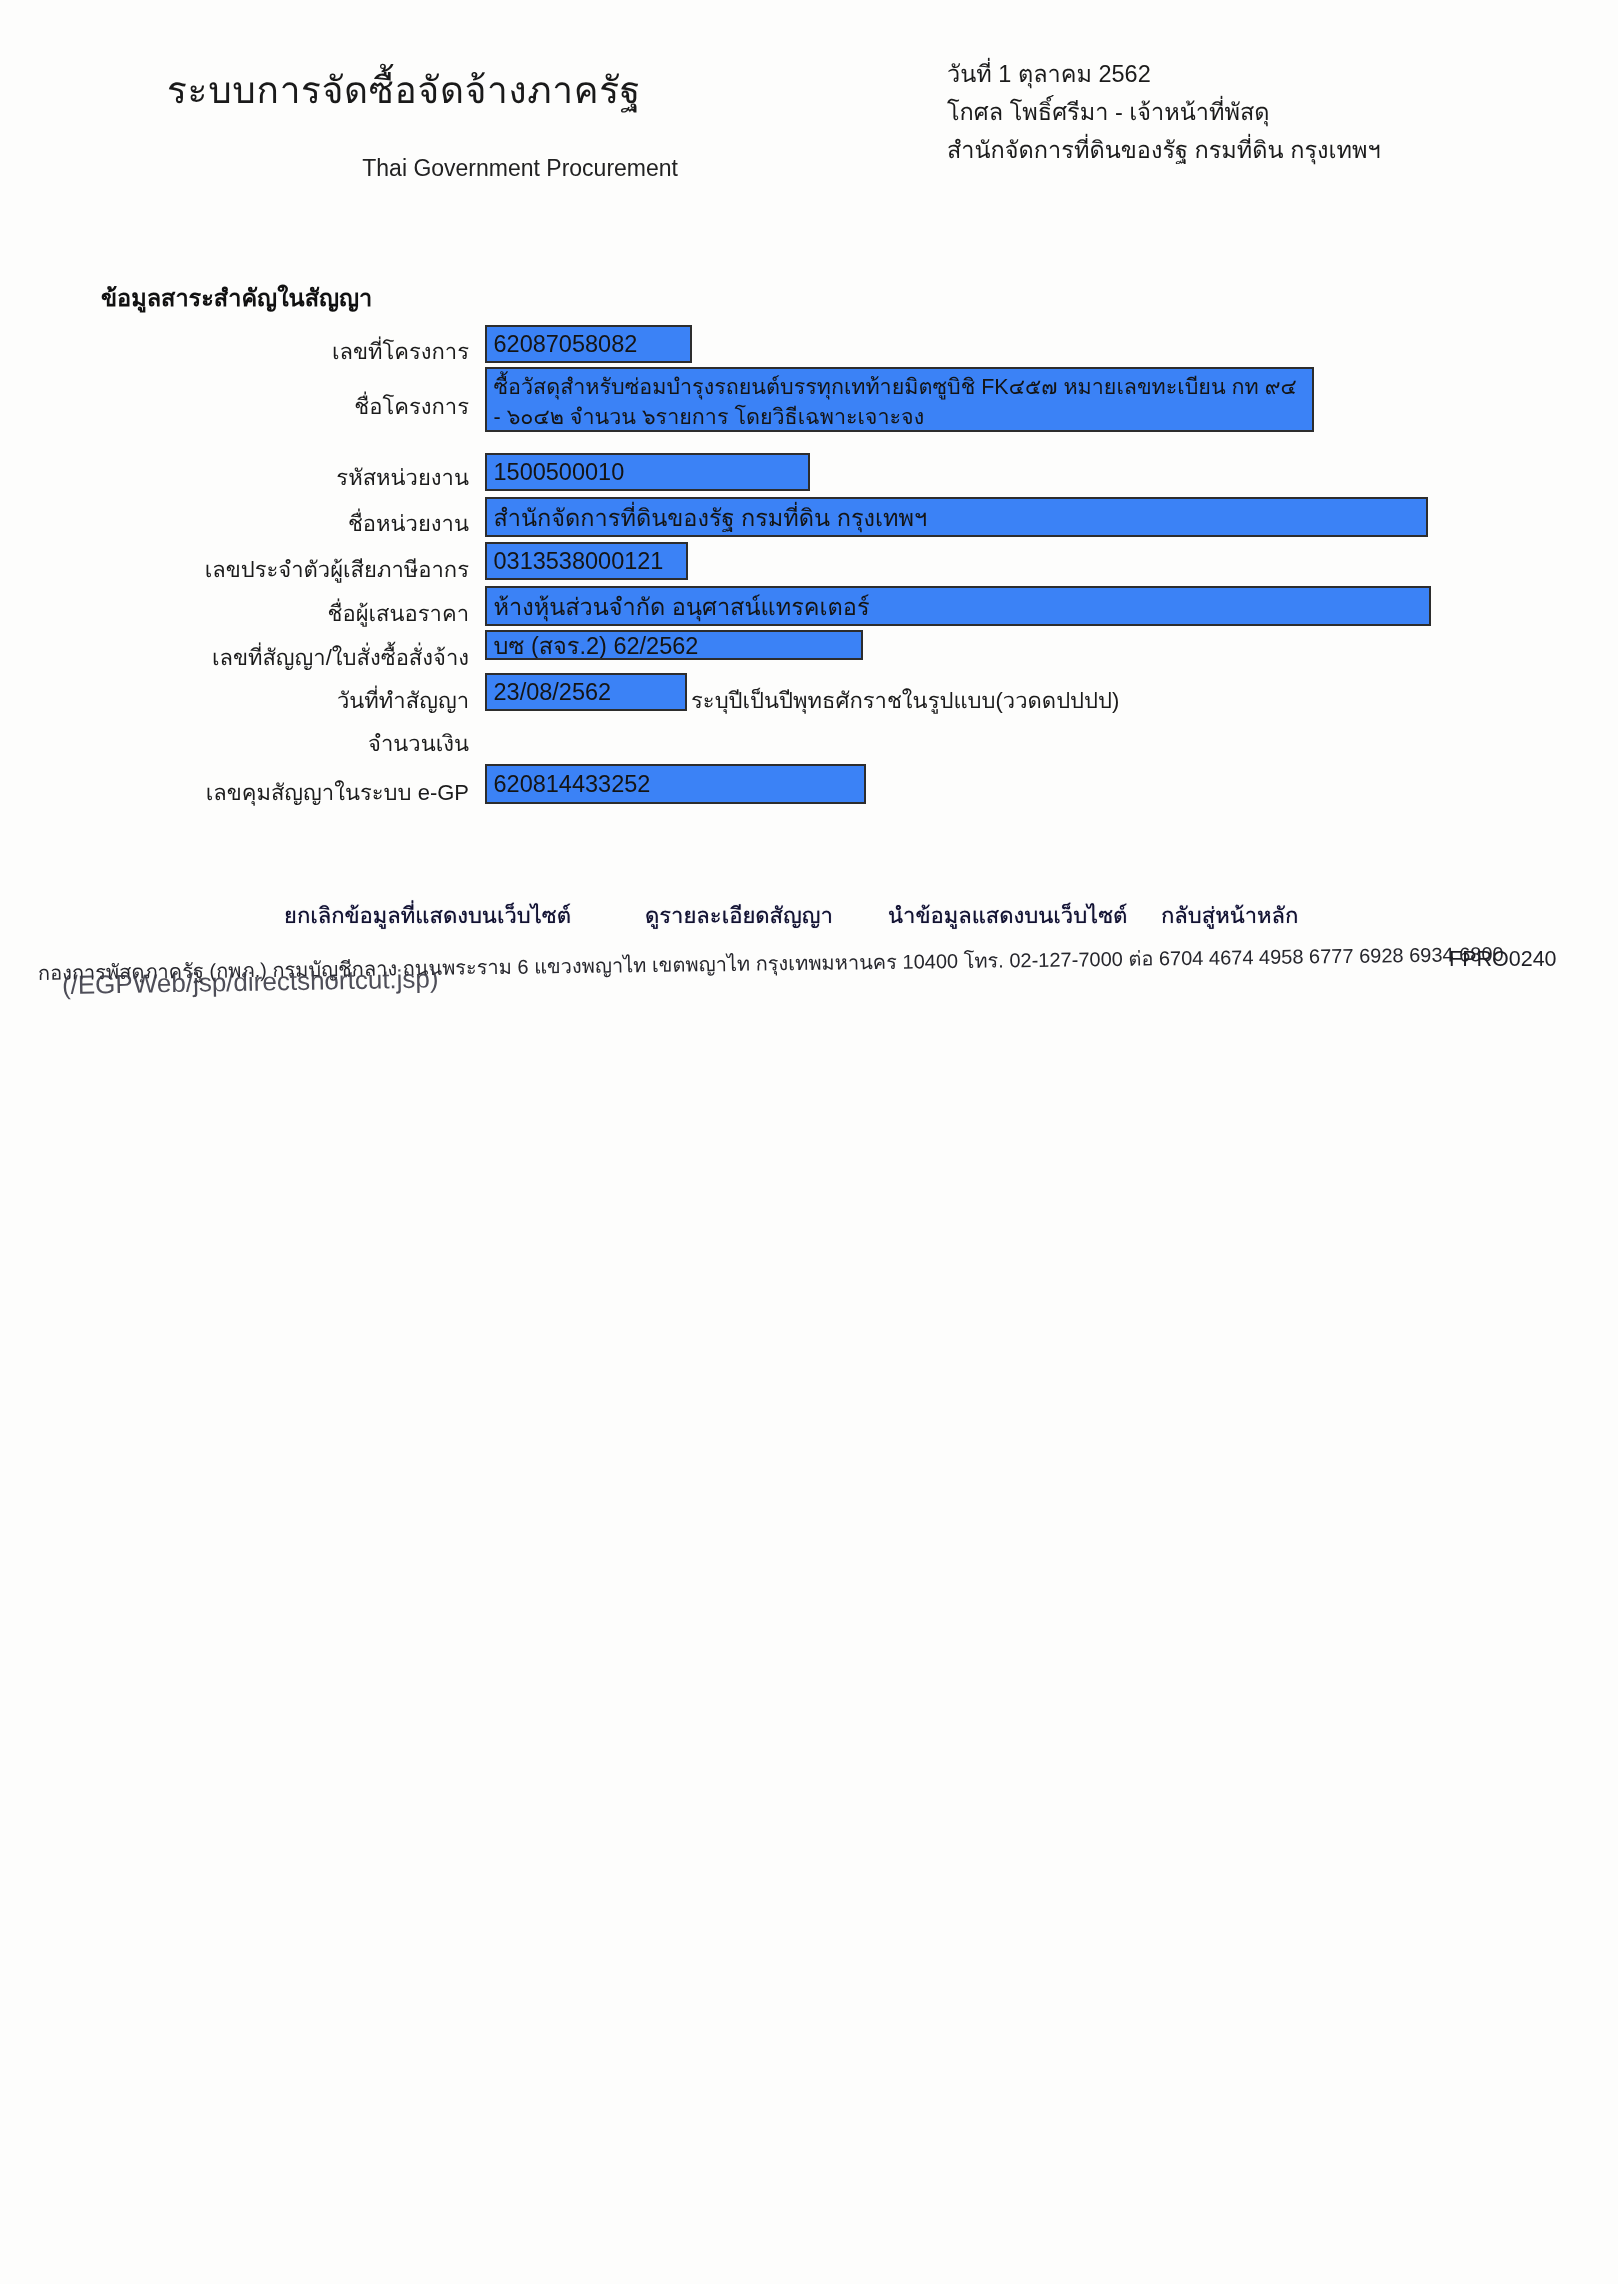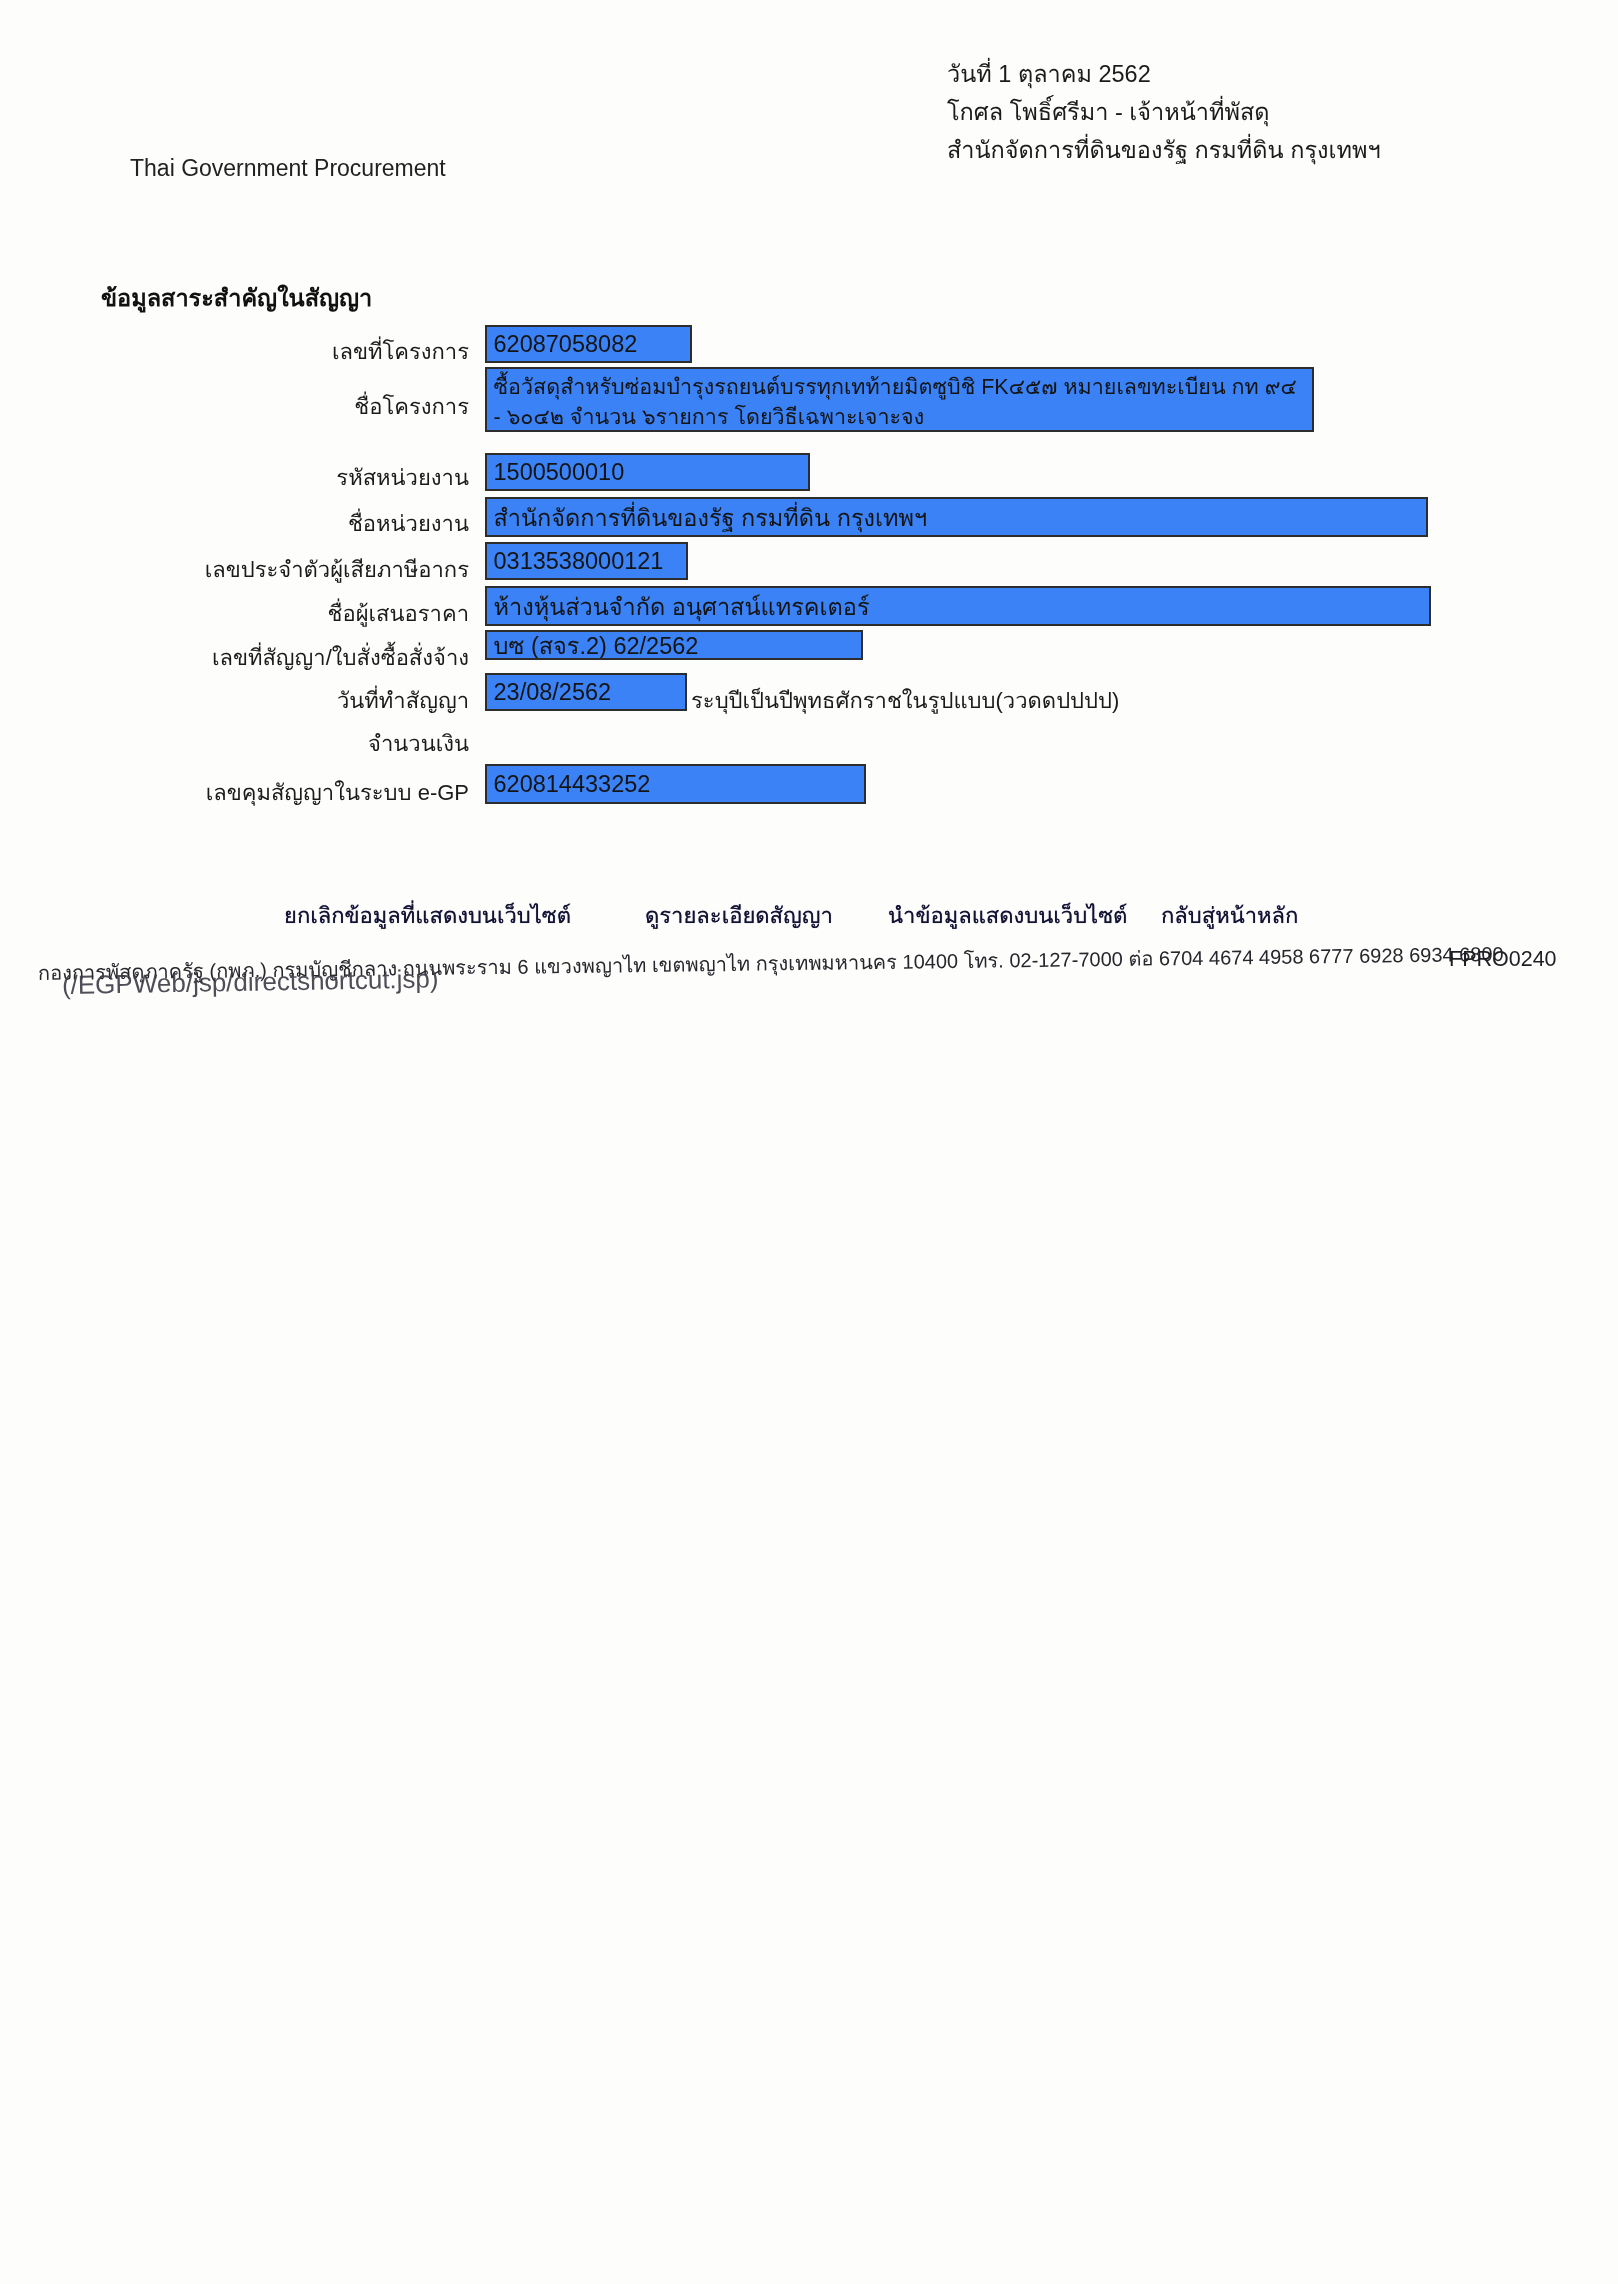--- a/index.html
+++ b/index.html
@@ -15,21 +15,21 @@
   }
 
   
   .title-th {
     position: absolute; left: 130px; top: 60px; width: 548px;
     text-align: center; font-size: 37px; color: #1a1a1a;
     letter-spacing: 0.7px;
   }
   .title-en {
     position: absolute; left: 130px; top: 155px; width: 548px;
-    text-align: left; font-size: 23px; color: #222;
+    text-align: right; font-size: 23px; color: #222;
   }
   .header-right {
     position: absolute; right: 85px; top: 55px; width: 587px;
     text-align: left; font-size: 23.5px; line-height: 38px; color: #1b1b1b;
   }
 
   
   .section-title {
     position: absolute; left: 101px; top: 279px;
     font-size: 23.5px; font-weight: bold; color: #111;
@@ -86,20 +86,21 @@
     font-size: 26px; color: #3c3c47; opacity: 0.9;
     transform: rotate(-1deg); transform-origin: left center;
     white-space: nowrap;
   }
 </style>
 </head>
 <body>
 
 <div class="page">
 
+  <div class="title-th">ระบบการจัดซื้อจัดจ้างภาครัฐ</div>
   <div class="title-en">Thai Government Procurement</div>
 
   <div class="header-right">
     <div>วันที่ 1 ตุลาคม 2562</div>
     <div>โกศล โพธิ์ศรีมา - เจ้าหน้าที่พัสดุ</div>
     <div>สำนักจัดการที่ดินของรัฐ กรมที่ดิน กรุงเทพฯ</div>
   </div>
 
   <div class="section-title">ข้อมูลสาระสำคัญในสัญญา</div>
 

